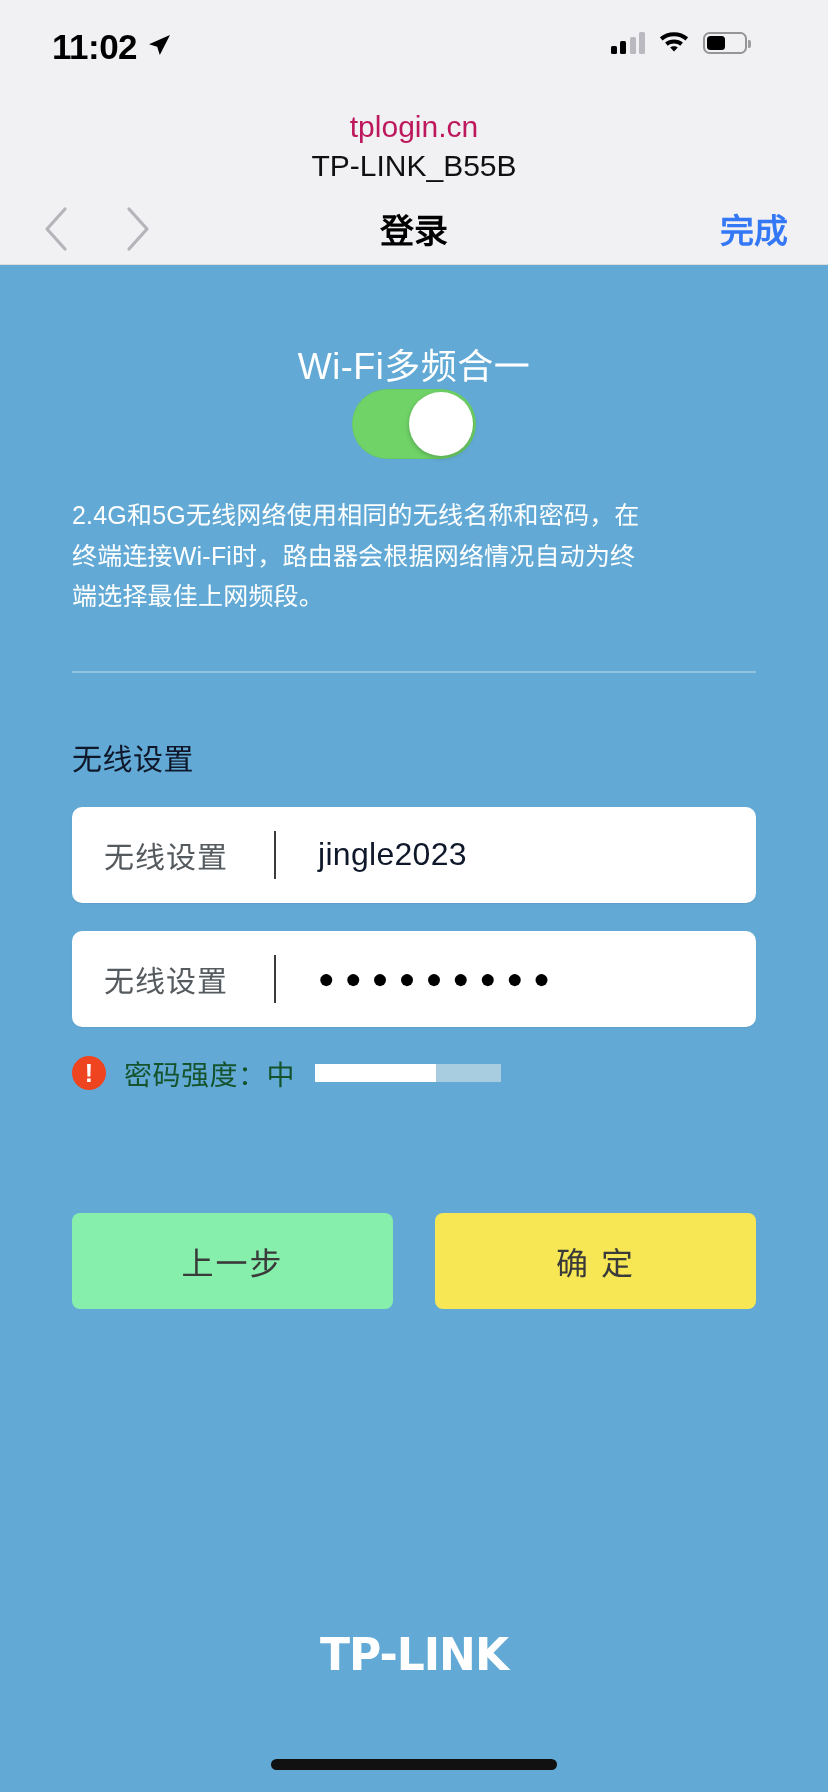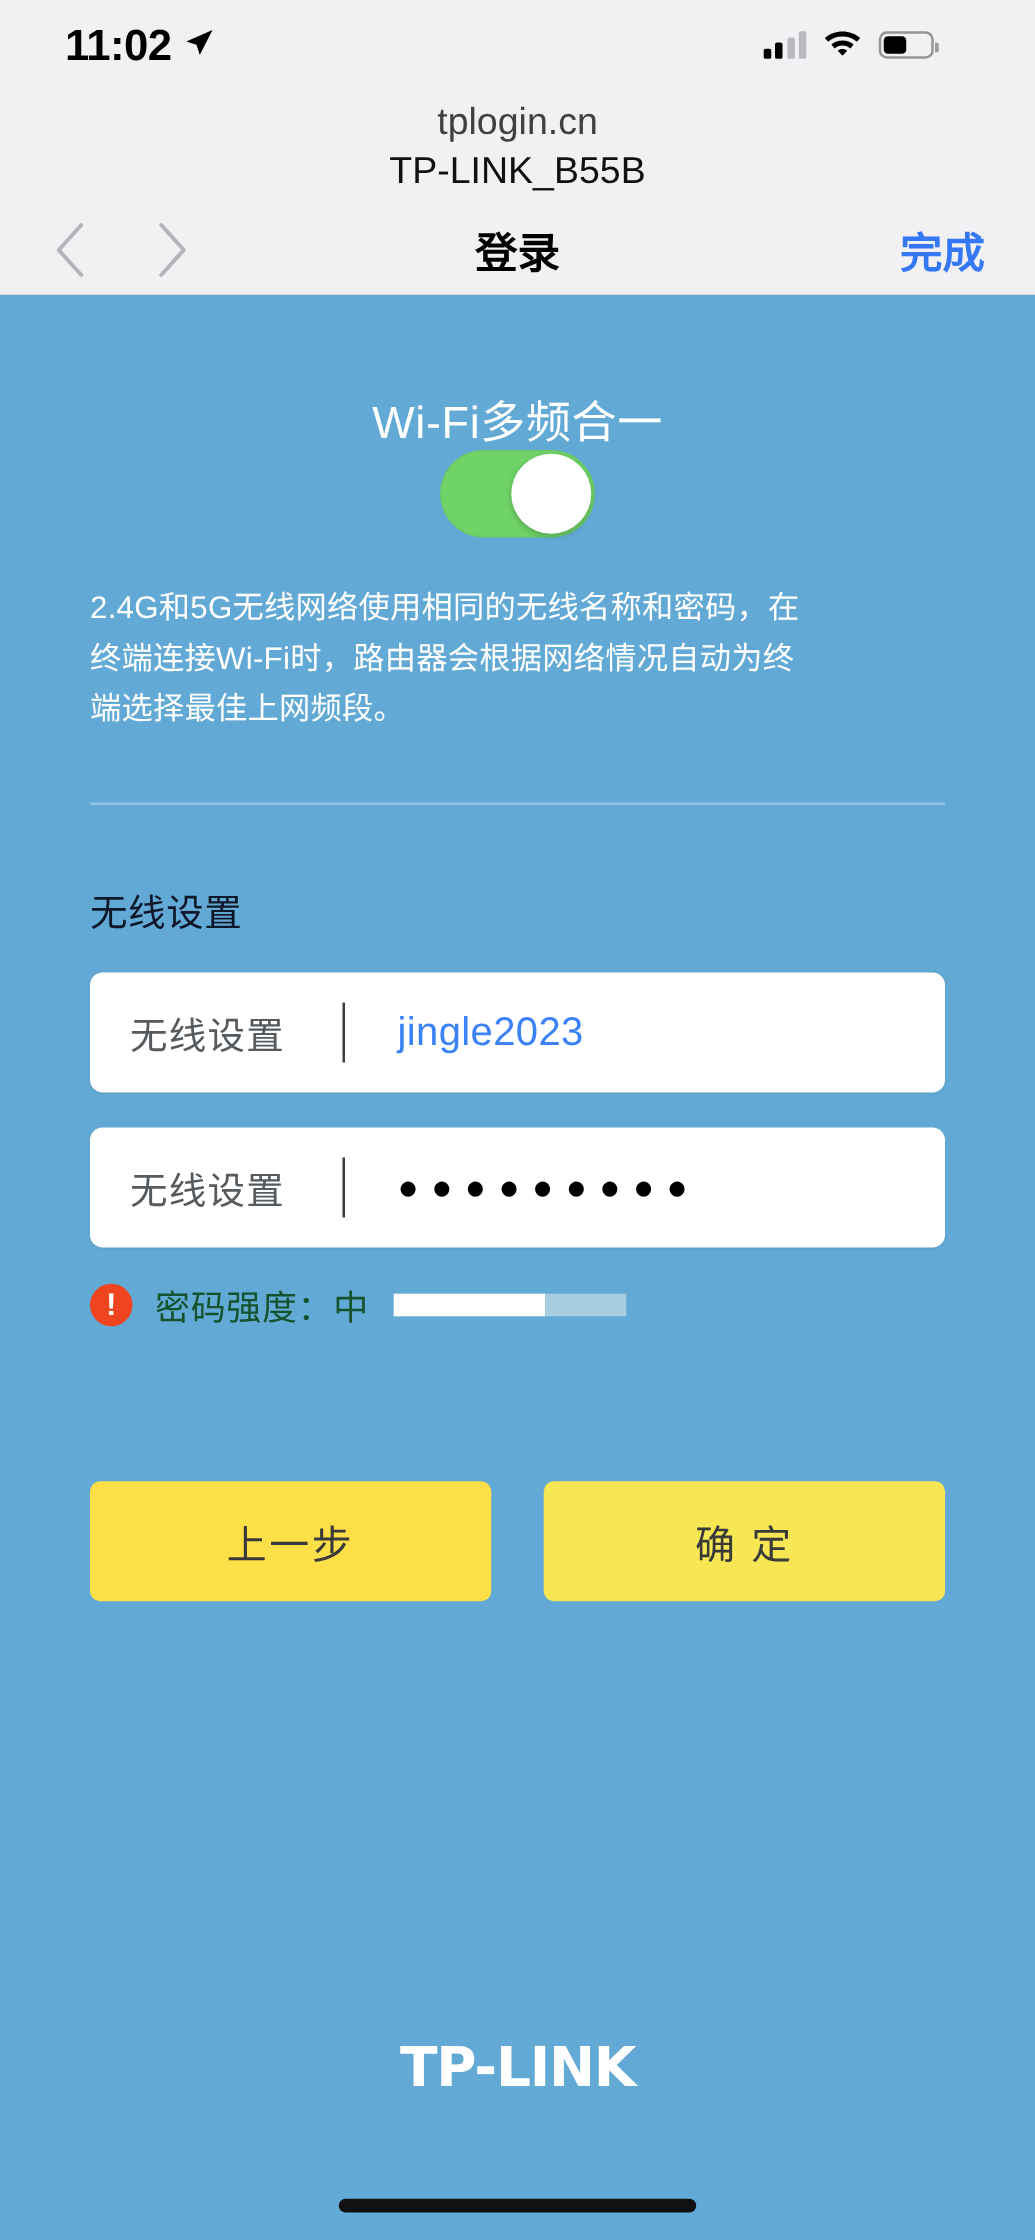--- a/index.html
+++ b/index.html
@@ -22,25 +22,26 @@
     display: flex;
     flex-direction: column;
     background: #f1f1f4;
   }
 
   
   .statusbar {
     height: 72px;
     flex: 0 0 72px;
     display: flex;
-    align-items: center;
+    align-items: flex-start;
     justify-content: space-between;
     padding: 0 81px 0 52px;
     box-sizing: border-box;
     background: #f1f1f4;
+    margin-top: 29px;
   }
   .status-left {
     display: flex;
     align-items: center;
     gap: 9px;
   }
   .status-time {
     font-size: 35px;
     font-weight: 600;
     color: #000;
@@ -101,21 +102,21 @@
     flex: 0 0 92px;
     display: flex;
     flex-direction: column;
     align-items: center;
     justify-content: center;
     gap: 2px;
     background: #f1f1f4;
   }
   .url-host {
     font-size: 30px;
-    color: #404040;
+    color: #be185d;
     line-height: 1.22;
   }
   .url-sub {
     font-size: 30px;
     color: #101010;
     line-height: 1.22;
   }
 
   
   .navbar {
@@ -244,21 +245,21 @@
   }
   .field-sep {
     width: 2px;
     height: 48px;
     background: #3c3c3c;
     flex: 0 0 auto;
   }
   .field-value {
     padding-left: 42px;
     font-size: 32px;
-    color: #3b82f6;
+    color: #0f172a;
     letter-spacing: 0.3px;
     white-space: nowrap;
     overflow: hidden;
   }
   .field-value.pw {
     font-size: 28px;
     letter-spacing: 10px;
     color: #000;
   }
 
@@ -441,21 +442,21 @@
 
       <div class="strength-row">
         <span class="warn-icon" style="background: rgb(239, 68, 32);">!</span>
         <span class="strength-text"><span>密码强度：</span><span>中</span></span>
         <span class="strength-bar" style="background: rgb(169, 205, 224);">
           <span class="lvl" style="width: 65%; background: rgb(255, 255, 255);"></span>
         </span>
       </div>
 
       <div class="buttons">
-        <button class="btn" style="background: #fde047;">上一步</button>
+        <button class="btn" style="background: #86efac;">上一步</button>
         <button class="btn" style="background: rgb(247, 231, 84);">确 定</button>
       </div>
 
     </div>
 
     <div class="brand">TP-LINK</div>
 
     <div class="home-indicator-wrap" style="background: rgb(98, 170, 213);">
       <div class="home-indicator"></div>
     </div>

